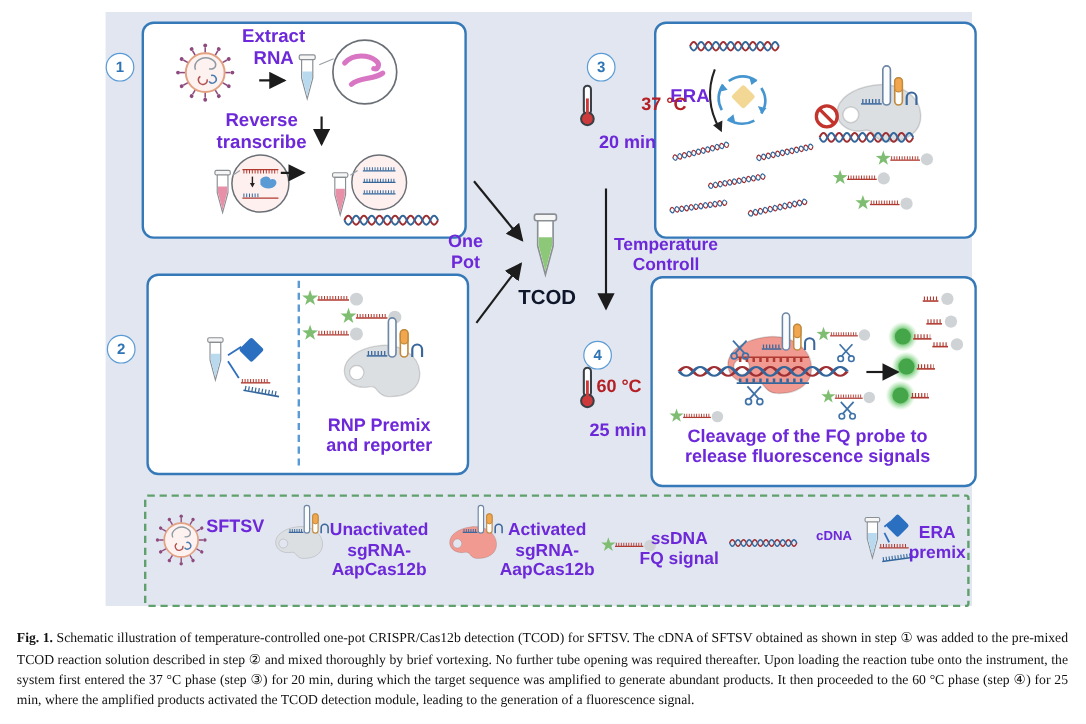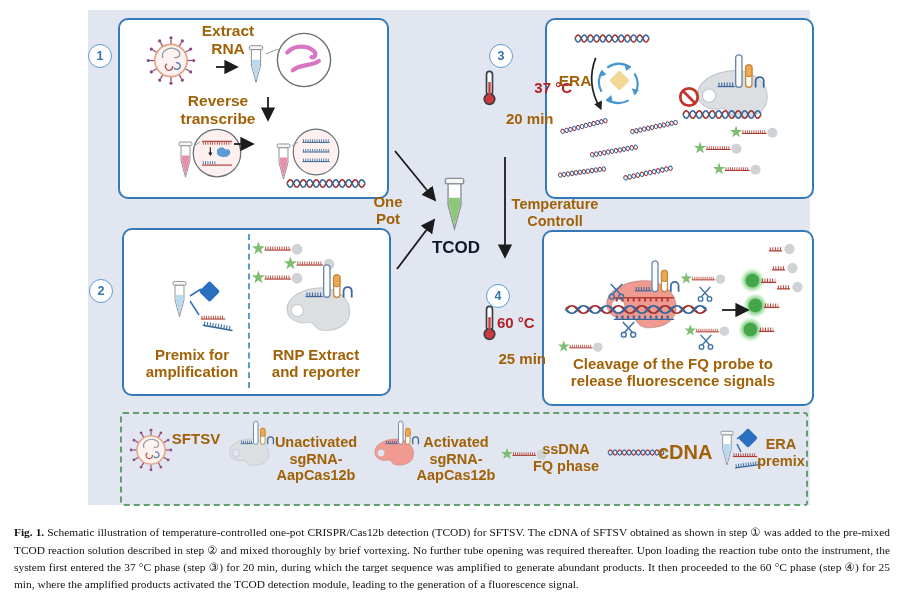--- a/index.html
+++ b/index.html
@@ -5,21 +5,21 @@
   html,body{margin:0;padding:0;background:#fff;}
   .page{position:relative;width:905px;height:603px;background:#ffffff;overflow:hidden;
         font-family:"Liberation Sans","DejaVu Sans",sans-serif;}
   .figure{position:absolute;left:88px;top:10px;width:722px;height:495px;background:#e1e6f0;}
   .panel{position:absolute;background:#ffffff;border:2px solid #3579b8;border-radius:10px;}
   .legendbox{position:absolute;border:2px dashed #5fa06c;border-radius:3px;}
   .divider{position:absolute;border-left:2px dashed #5b9bd5;}
   .step{position:absolute;width:22px;height:22px;border:1.6px solid #5b9bd5;border-radius:50%;
         background:#fff;color:#2f74b5;font-weight:700;font-size:12.5px;
         display:flex;align-items:center;justify-content:center;z-index:5;}
-  .lbl{position:absolute;font-weight:700;color:#a16207;white-space:pre-line;text-align:center;
+  .lbl{position:absolute;font-weight:700;color:#6d28d9;white-space:pre-line;text-align:center;
        line-height:1.14;z-index:6;}
   .red{color:#b42025;}
   .blue{color:#0f172a;}
   .diamond{position:absolute;background:#2a6fc0;transform:rotate(45deg);border-radius:2px;z-index:4;}
   svg.icon{position:absolute;overflow:visible;z-index:4;}
   .overlay{position:absolute;left:0;top:0;width:722px;height:495px;z-index:7;pointer-events:none;}
   .caption{position:absolute;left:14px;right:15px;top:513px;font-family:Liberation Serif, serif;
            font-size:11.4px;line-height:17.2px;color:#111;text-align:justify;}
   .caption b{font-weight:700;}
 </style>
@@ -383,46 +383,44 @@
         <use href="#sym-comb-red"></use>
       </svg>
     <svg class="icon" style="left:646px;top:450px;width:28px;height:9px;transform:rotate(-8deg);" viewBox="0 0 34 10">
         <use href="#sym-comb-blue"></use>
       </svg>
 
     <div class="lbl" style="left:99px;top:12px;width:82px;font-size:15.5px;">Extract
 RNA</div>
     <div class="lbl" style="left:81px;top:82px;width:98px;font-size:15.5px;">Reverse
 transcribe</div>
-    <div class="lbl" style="left:42px;top:336px;width:124px;font-size:15px;">Premix for
-amplification</div>
-    <div class="lbl" style="left:166px;top:336px;width:124px;font-size:15px;">RNP Extract
+    <div class="lbl" style="left:166px;top:336px;width:124px;font-size:15px;">RNP Premix
 and reporter</div>
     <div class="lbl" style="left:464px;top:62px;width:46px;font-size:15.5px;">ERA</div>
     <div class="lbl" style="left:470px;top:345px;width:230px;font-size:15px;">Cleavage of the FQ probe to
 release fluorescence signals</div>
     <div class="lbl" style="left:278px;top:183px;width:44px;font-size:15px;">One
 Pot</div>
     <div class="lbl blue" style="left:332px;top:228px;width:72px;font-size:17px;">TCOD</div>
     <div class="lbl" style="left:419px;top:186px;width:96px;font-size:14.5px;">Temperature
 Controll</div>
     <div class="lbl red" style="left:409px;top:69px;width:58px;font-size:15px;text-align:right;margin-left:17px;">37 °C</div>
-    <div class="lbl" style="left:418px;top:100px;width:62px;font-size:15px;text-align:left;">20 min</div>
+    <div class="lbl" style="left:404px;top:100px;width:62px;font-size:15px;text-align:center;">20 min</div>
     <div class="lbl red" style="left:409px;top:304px;width:58px;font-size:15px;text-align:left;">60 °C</div>
-    <div class="lbl" style="left:396px;top:340px;width:62px;font-size:15px;text-align:right;">25 min</div>
+    <div class="lbl" style="left:396px;top:340px;width:62px;font-size:15px;text-align:center;">25 min</div>
     <div class="lbl" style="left:78px;top:420px;width:60px;font-size:15px;text-align:center;">SFTSV</div>
     <div class="lbl" style="left:180px;top:424px;width:96px;font-size:14.5px;">Unactivated
 sgRNA-
 AapCas12b</div>
     <div class="lbl" style="left:320px;top:424px;width:96px;font-size:14.5px;">Activated
 sgRNA-
 AapCas12b</div>
     <div class="lbl" style="left:432px;top:431px;width:92px;font-size:14.5px;">ssDNA
-FQ phase</div>
-    <div class="lbl" style="left:570px;top:431px;width:52px;font-size:20px;text-align:center;">cDNA</div>
+FQ signal</div>
+    <div class="lbl" style="left:570px;top:431px;width:52px;font-size:11px;text-align:right;">cDNA</div>
     <div class="lbl" style="left:650px;top:426px;width:86px;font-size:14.5px;">ERA
 premix</div>
 
     <svg class="overlay" viewBox="0 0 722 495">
       <defs>
         <marker id="ah" markerWidth="9" markerHeight="8" refX="7" refY="4" orient="auto">
           <path d="M0,0 L8,4 L0,8 Z" fill="#1c1c1c"></path>
         </marker>
       </defs>
       <g stroke="#1c1c1c" stroke-width="1.8" fill="none">

